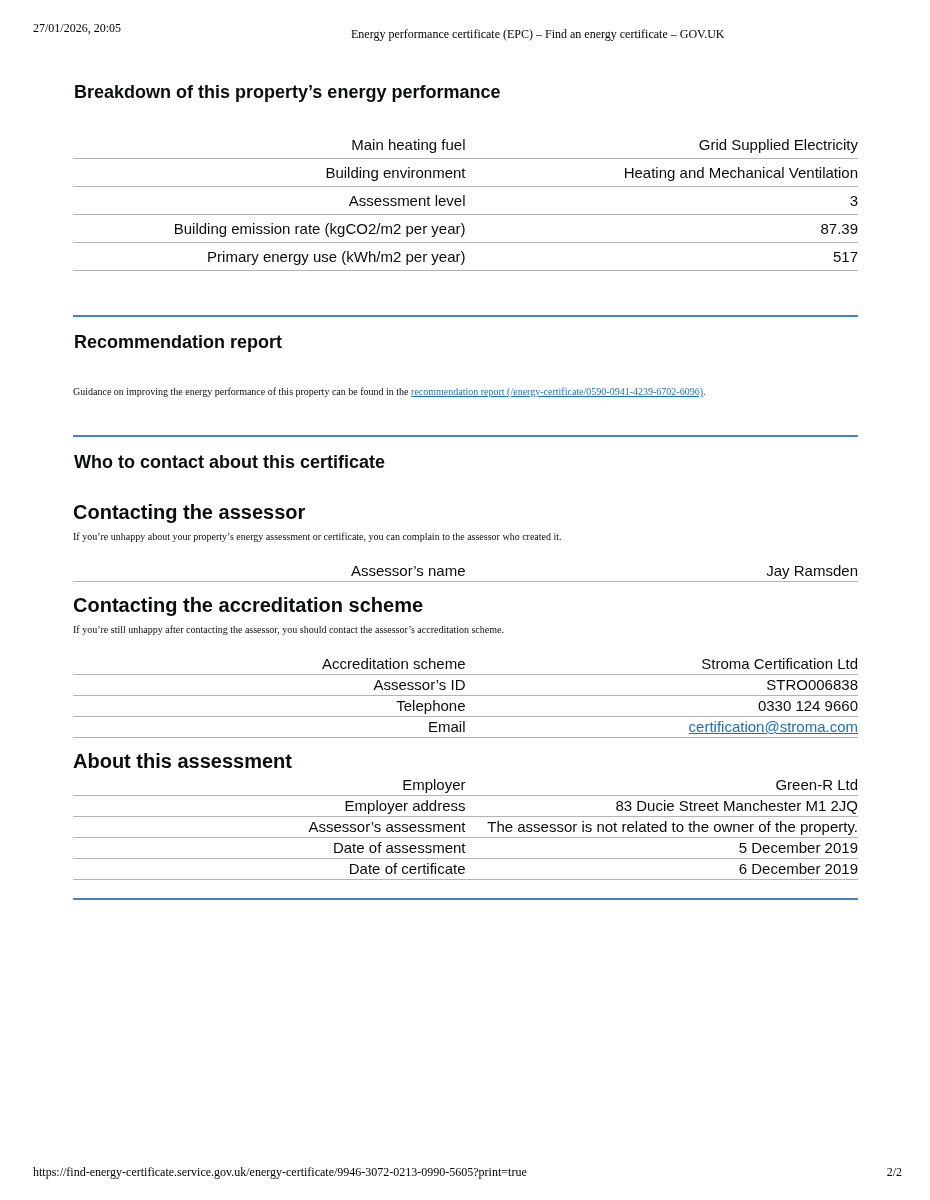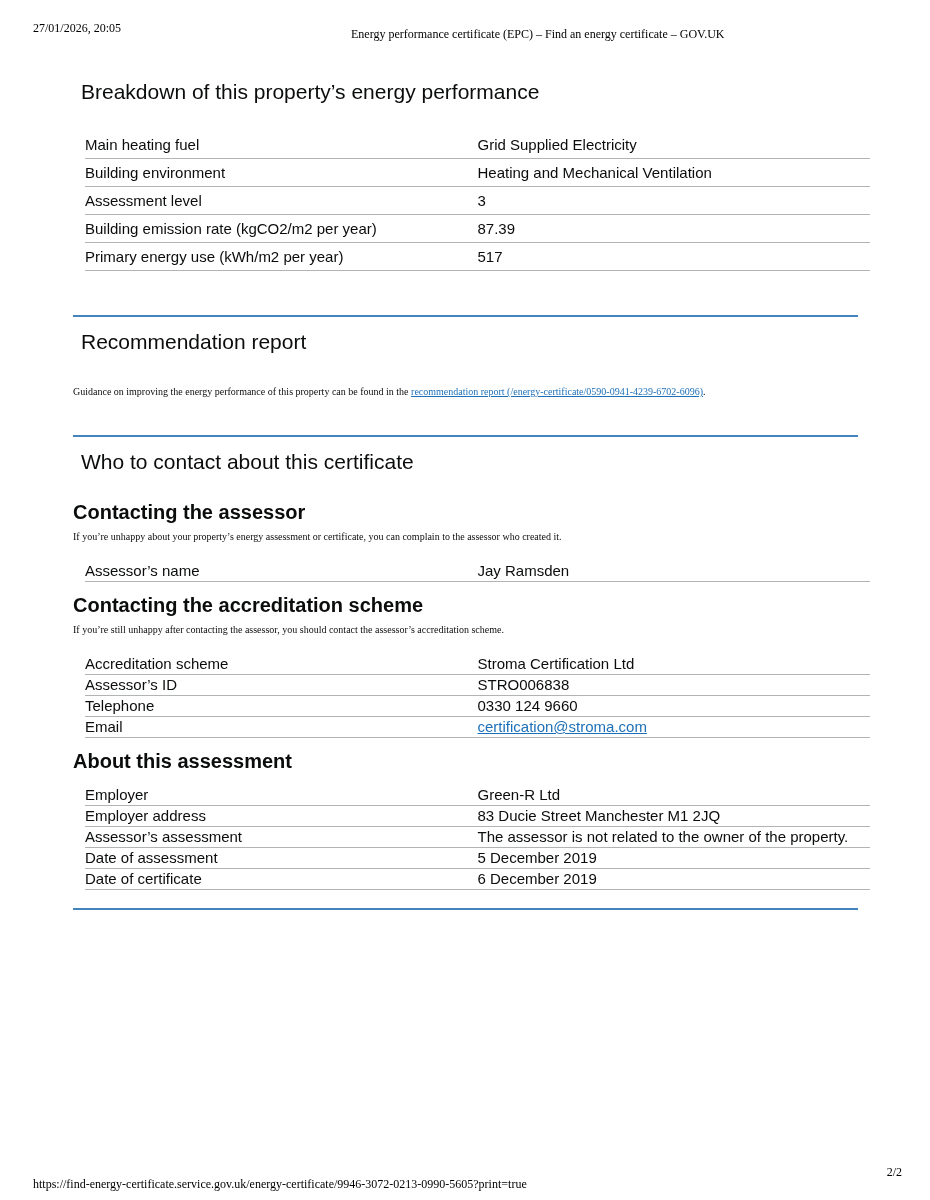--- a/index.html
+++ b/index.html
@@ -9,30 +9,30 @@
   }
   
   .print-bar{
     position:absolute;left:0;right:0;
     font-family:"Liberation Serif", serif;font-size:12px;color:#000;
   }
   .print-bar.top{top:21px;}
   .print-bar.bottom{top:1165px;}
   .ph-datetime{position:absolute;left:33px;top:0;white-space:nowrap;}
   .ph-title{position:absolute;left:351px;top:0;white-space:nowrap;margin-top:6px;}
-  .pf-url{position:absolute;left:33px;top:12px;white-space:nowrap;}
+  .pf-url{position:absolute;left:33px;top:0;white-space:nowrap;}
   .pf-page{position:absolute;right:28px;top:0;white-space:nowrap;}
 
   
   main{position:absolute;left:73px;top:79px;width:785px;}
-  h2{font-size:21px;line-height:26px;font-weight:400;margin:0 0 26px 8px;}
+  h2{font-size:18px;line-height:26px;font-weight:700;margin:0 0 26px 1px;}
   h3{font-size:20px;line-height:23px;font-weight:700;margin:12px 0 2px 0;}
   p{font-size:10px;line-height:21px;margin:0 0 14px 0;font-family:Liberation Serif, serif;}
 
-  .kv-table{width:100%;font-size:15px;margin:12px;}
+  .kv-table{width:100%;font-size:15px;margin:0;text-align:right;}
   .trow{display:flex;border-bottom:1px solid #b1b4b6;}
   .tkey{width:50%;}
   .tval{width:50%;white-space:nowrap;}
   .table-lg .trow{padding:4px 0;line-height:19px;}
   .table-sm .trow{padding:1px 0;line-height:18px;}
 
   .section-break{border:0;border-top:2px solid #4384bf;margin:42px 0 12px 0;}
   .brk1{margin-top:44px;}
   .brk2{margin-top:33px;}
   .brk3{margin-top:18px;}

